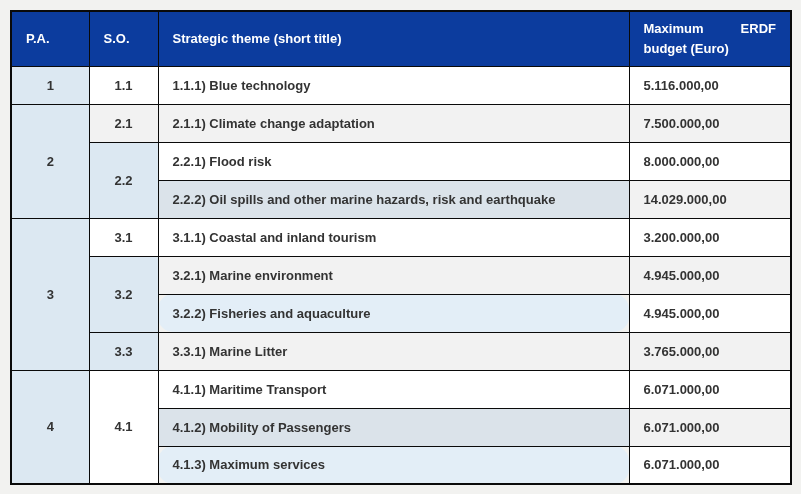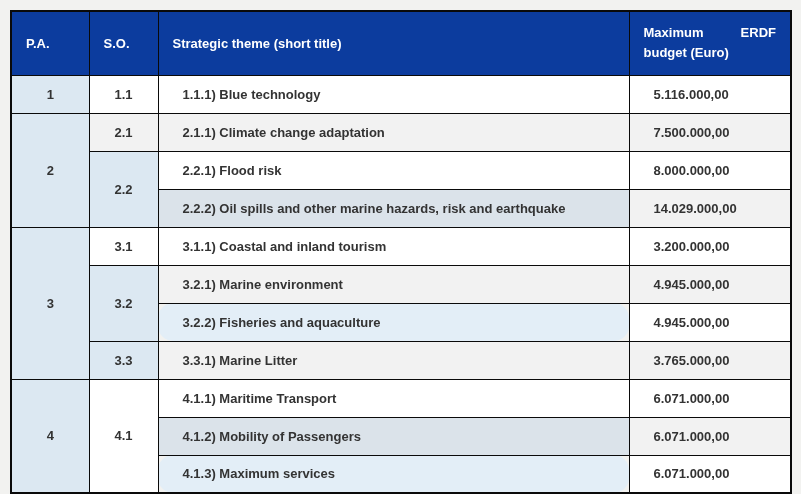--- a/index.html
+++ b/index.html
@@ -25,41 +25,41 @@
     width:780px;
     table-layout:fixed;
     border:2px solid var(--border);
   }
   th,td{
     border:1px solid var(--border);
     vertical-align:middle;
     font-size:13px;
     font-weight:bold;
   }
-  thead tr{height:64px;}
+  thead tr{height:55px;}
   tbody tr{height:38px;}
   th{
     background:var(--header-bg);
     color:#ffffff;
     text-align:left;
     padding-left:14px;
     padding-right:14px;
   }
   th.budget-h .l1{
     display:flex;
     justify-content:space-between;
     line-height:1.55;
   }
   th.budget-h .l2{display:block;line-height:1.55;}
   td.pa,td.so{text-align:center;}
   td.pa{background:var(--pa-so-blue);}
   td.so-w{background:#ffffff;margin-top:43px;}
   td.so-g{background:var(--stripe-gray);margin-top:40px;}
   td.so-b{background:var(--pa-so-blue);}
-  td.theme,td.budget{padding-left:24px;padding-right:8px;text-align:left;}
+  td.theme,td.budget{padding-left:14px;padding-right:8px;text-align:left;}
   td.c-w{background:#ffffff;}
   td.c-g{background:var(--stripe-gray);}
   td.c-bd{background:var(--hl-blue-gray);}
   td.c-bl{background:var(--hl-blue-light);border-radius:15px;}
 </style>
 </head>
 <body>
 
 <div class="frame">
   <table>

